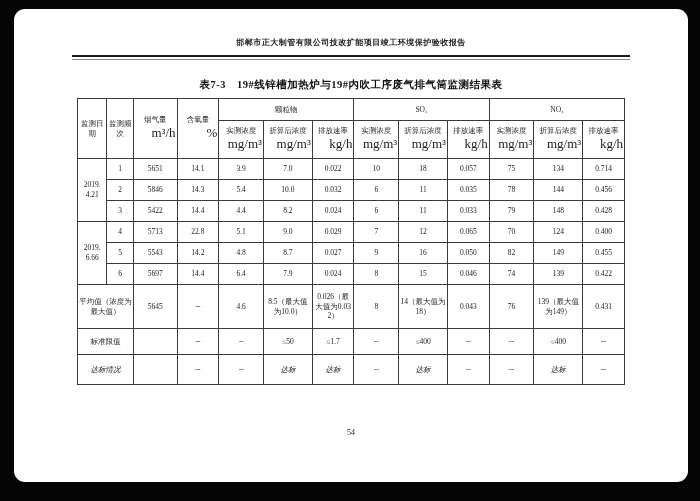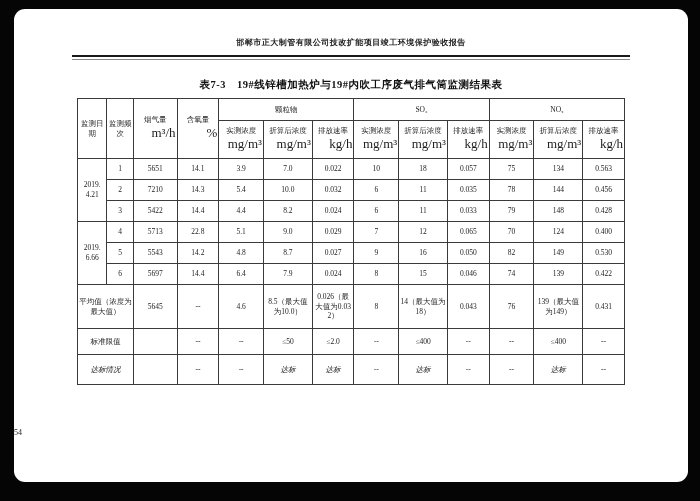--- a/index.html
+++ b/index.html
@@ -33,21 +33,21 @@
     padding:1px 1px;font-weight:normal;line-height:1.3;word-break:break-all;
   }
   tr.hrow1{height:22px;}
   tr.hrow2{height:38px;}
   tr.drow{height:21px;}
   tr.avgrow{height:44px;margin-top:7px;}
   tr.limrow{height:26px;}
   tr.okrow{height:30px;font-style:italic;}
   .unit{font-size:13px;text-align:right;}
   .page-number{
-    position:absolute;left:0;right:0;top:419px;
+    position:absolute;left:0;right:0;top:419px;text-align:center;
     font-size:8px;color:#222;
   }
 </style>
 </head>
 <body>
 
 <div class="stage">
   <div class="page">
 
     <div class="page-header">邯郸市正大制管有限公司技改扩能项目竣工环境保护验收报告</div>
@@ -136,25 +136,25 @@
           <td>5651</td>
           <td>14.1</td>
           <td>3.9</td>
           <td>7.0</td>
           <td>0.022</td>
           <td>10</td>
           <td>18</td>
           <td>0.057</td>
           <td>75</td>
           <td>134</td>
-          <td>0.563</td>
+          <td>0.714</td>
         </tr>
         <tr class="drow">
           <td>2</td>
-          <td>7210</td>
+          <td>5846</td>
           <td>14.3</td>
           <td>5.4</td>
           <td>10.0</td>
           <td>0.032</td>
           <td>6</td>
           <td>11</td>
           <td>0.035</td>
           <td>78</td>
           <td>144</td>
           <td>0.456</td>
@@ -196,21 +196,21 @@
           <td>5543</td>
           <td>14.2</td>
           <td>4.8</td>
           <td>8.7</td>
           <td>0.027</td>
           <td>9</td>
           <td>16</td>
           <td>0.050</td>
           <td>82</td>
           <td>149</td>
-          <td>0.530</td>
+          <td>0.455</td>
         </tr>
         <tr class="drow">
           <td>6</td>
           <td>5697</td>
           <td>14.4</td>
           <td>6.4</td>
           <td>7.9</td>
           <td>0.024</td>
           <td>8</td>
           <td>15</td>
@@ -232,21 +232,21 @@
           <td>76</td>
           <td>139（最大值为149）</td>
           <td>0.431</td>
         </tr>
         <tr class="limrow">
           <td colspan="2">标准限值</td>
           <td></td>
           <td>--</td>
           <td>--</td>
           <td>≤50</td>
-          <td>≤2.0</td>
+          <td>≤1.7</td>
           <td>--</td>
           <td>≤400</td>
           <td>--</td>
           <td>--</td>
           <td>≤400</td>
           <td>--</td>
         </tr>
         <tr class="okrow">
           <td colspan="2">达标情况</td>
           <td></td>

